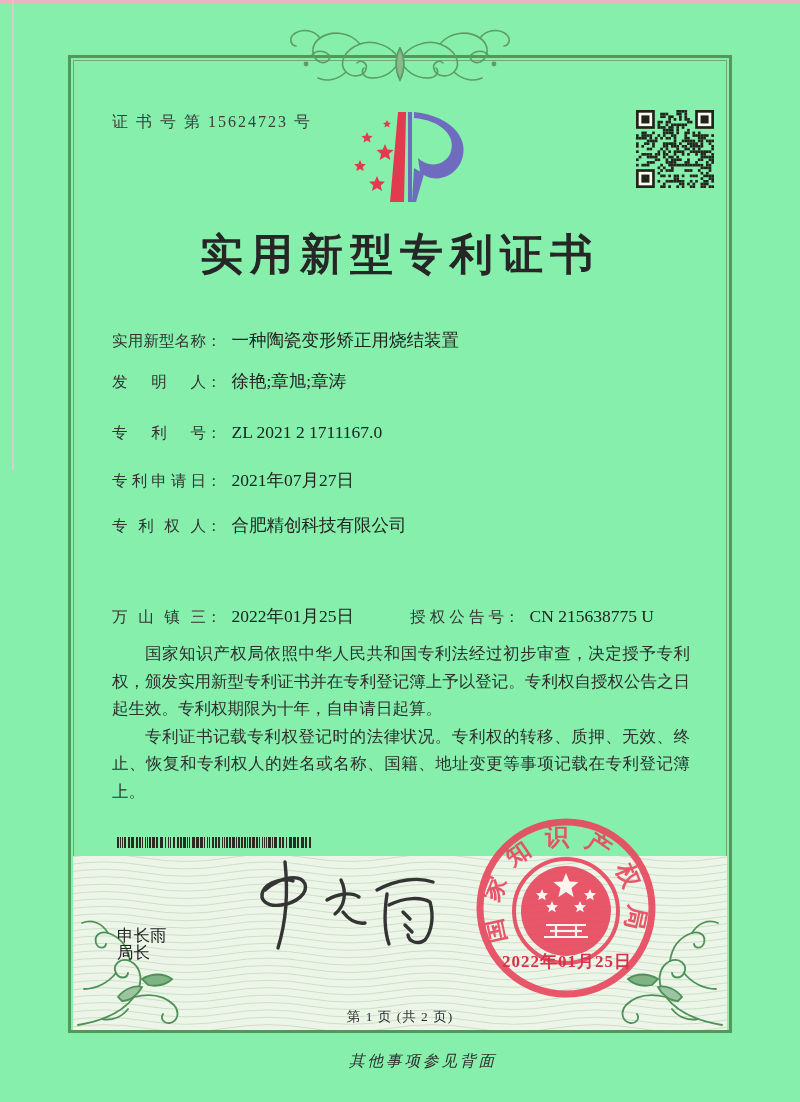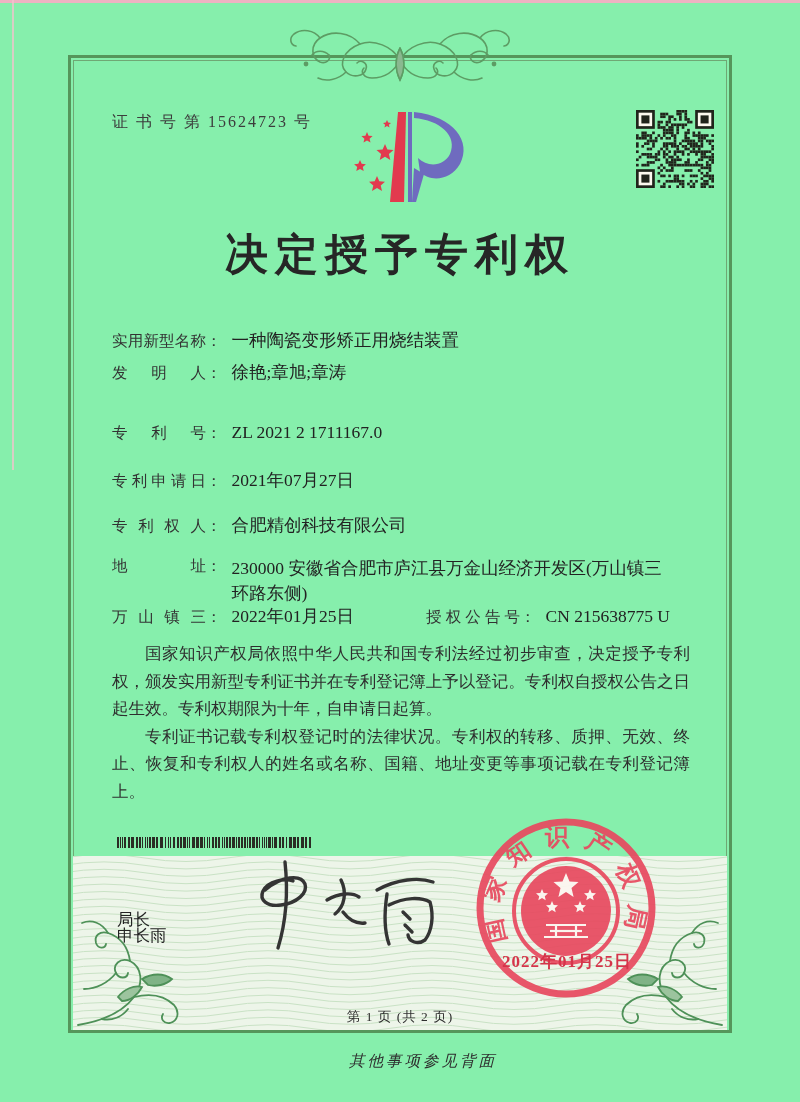--- a/index.html
+++ b/index.html
@@ -51,34 +51,34 @@
   }
 
   .field-row{ position:absolute; left:112px; color:#2b2b2b; white-space:nowrap; }
   .flabel{
     display:inline-block; width:94px; font-size:15.5px;
     text-align:justify; text-align-last:justify; vertical-align:baseline; color:#333;
   }
   .fcolon{ font-size:15.5px; color:#333; }
   .fvalue{ font-size:17.5px; margin-left:10px; color:#222; }
   .addr-wrap{ display:inline-block; vertical-align:top; white-space:normal; width:460px; line-height:25px;}
-  .grant-col2{ margin-left:72px; }
+  .grant-col2{ margin-left:56px; }
 
   .body-text{
     position:absolute; left:112px; top:640px; width:578px;
     font-size:16.5px; line-height:27.6px; color:#2e2e2e;
     text-align:justify; 
   }
   .body-text p{ text-indent:2em; }
 
   .barcode{ position:absolute; left:117px; top:837px; width:198px; height:11px; }
 
   .signer{ position:absolute; left:117px; color:#222; font-size:16.5px;
            font-family:"Liberation Sans","DejaVu Sans",sans-serif; }
-  .signer.title{ top:909px; }
+  .signer.title{ top:942px; }
   .signer.name{ top:925px; }
   .signature{ position:absolute; left:225px; top:850px; width:220px; height:110px; }
 
   .seal{ position:absolute; left:471px; top:813px; width:190px; height:190px; }
   .seal-date{
     position:absolute; left:486px; top:950px; width:162px; text-align:center;
     font-size:17px; font-weight:700; letter-spacing:1px; color:#d5344a;
   }
 
   .page-info{
@@ -500,39 +500,36 @@
       <rect x="1" y="1" width="5" height="5" fill="#fbf8ee"></rect>
       <rect x="2" y="2" width="3" height="3" fill="#20241b"></rect>
       <rect x="22" y="0" width="7" height="7" fill="#20241b"></rect>
       <rect x="23" y="1" width="5" height="5" fill="#fbf8ee"></rect>
       <rect x="24" y="2" width="3" height="3" fill="#20241b"></rect>
       <rect x="0" y="22" width="7" height="7" fill="#20241b"></rect>
       <rect x="1" y="23" width="5" height="5" fill="#fbf8ee"></rect>
       <rect x="2" y="24" width="3" height="3" fill="#20241b"></rect>
     </svg>
 
-  <div class="doc-title">决定授予专利权</div>
+  <div class="doc-title">实用新型专利证书</div>
 
   <div class="field-row" style="top:328px">
     <span class="flabel">实用新型名称</span><span class="fcolon">：</span><span class="fvalue">一种陶瓷变形矫正用烧结装置</span>
   </div>
-  <div class="field-row" style="top:360px">
+  <div class="field-row" style="top:369px">
     <span class="flabel">发明人</span><span class="fcolon">：</span><span class="fvalue">徐艳;章旭;章涛</span>
   </div>
   <div class="field-row" style="top:422px">
     <span class="flabel">专利号</span><span class="fcolon">：</span><span class="fvalue">ZL 2021 2 1711167.0</span>
   </div>
   <div class="field-row" style="top:468px">
     <span class="flabel">专利申请日</span><span class="fcolon">：</span><span class="fvalue">2021年07月27日</span>
   </div>
   <div class="field-row" style="top:513px">
     <span class="flabel">专利权人</span><span class="fcolon">：</span><span class="fvalue">合肥精创科技有限公司</span>
-  </div>
-  <div class="field-row" style="top:556px">
-    <span class="flabel">地址</span><span class="fcolon">：</span><span class="fvalue addr-wrap"><span>230000 安徽省合肥市庐江县万金山经济开发区(万山镇三</span><br><span>环路东侧)</span></span>
   </div>
   <div class="field-row" style="top:604px">
     <span class="flabel">万山镇三</span><span class="fcolon">：</span><span class="fvalue">2022年01月25日</span><span class="flabel grant-col2">授权公告号</span><span class="fcolon">：</span><span class="fvalue">CN 215638775 U</span>
   </div>
 
   <div class="body-text">
     <p>国家知识产权局依照中华人民共和国专利法经过初步审查，决定授予专利权，颁发实用新型专利证书并在专利登记簿上予以登记。专利权自授权公告之日起生效。专利权期限为十年，自申请日起算。</p>
     <p>专利证书记载专利权登记时的法律状况。专利权的转移、质押、无效、终止、恢复和专利权人的姓名或名称、国籍、地址变更等事项记载在专利登记簿上。</p>
   </div>
 

